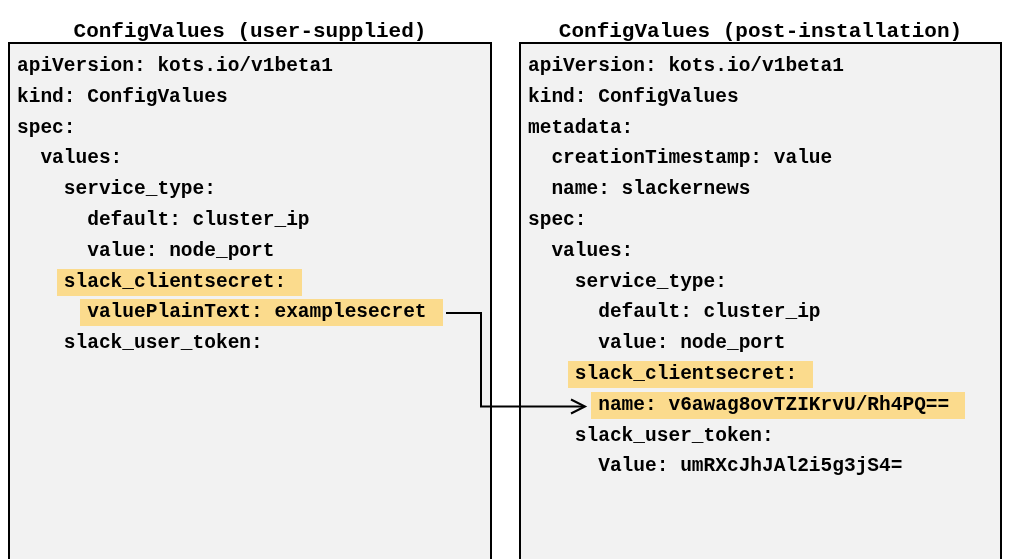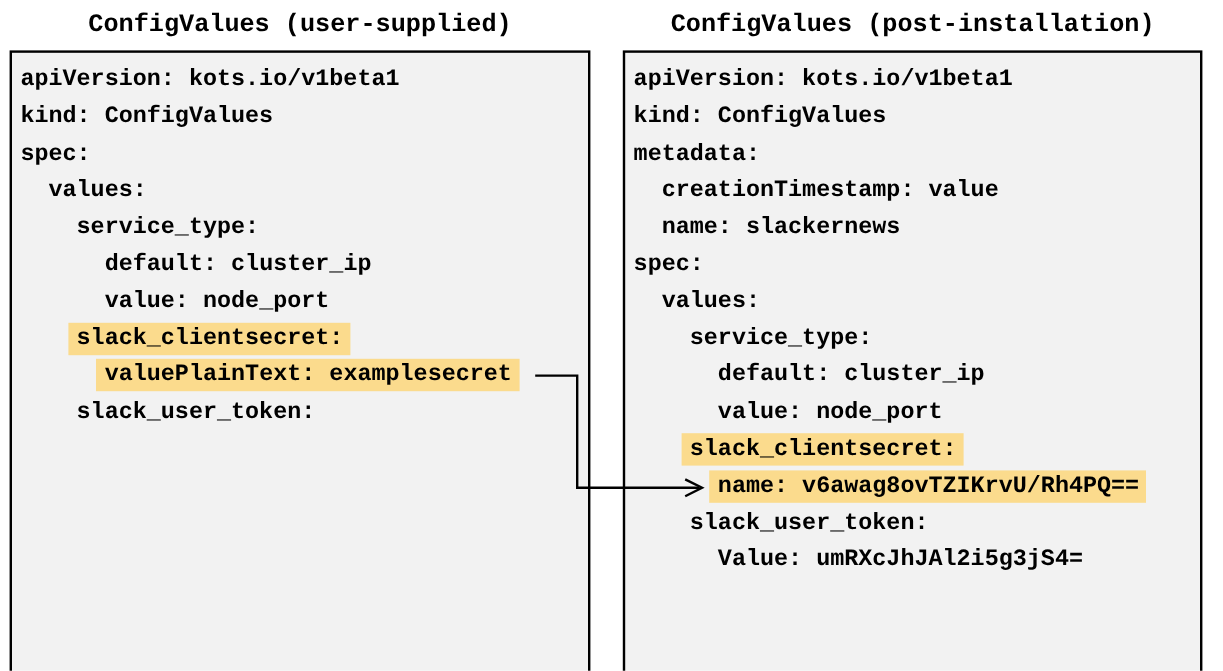--- a/index.html
+++ b/index.html
@@ -17,21 +17,21 @@
   }
   .diagram {
     position: relative;
     width: 1019px; height: 559px;
     font-family: "Liberation Mono", "DejaVu Sans Mono", monospace;
     font-weight: bold;
     color: var(--ink);
   }
   .panel-title {
     position: absolute;
-    top: 6px;
+    top: 16px;
     height: 32px;
     line-height: 32px;
     text-align: center;
     font-size: 21px;
     letter-spacing: 0;
     white-space: pre;
   }
   .panel-title.left  { left: 8px;   width: 484px; }
   .panel-title.right { left: 519px; width: 483px; }
   .panel {
@@ -47,21 +47,21 @@
     padding: 7px 0 0 7px;
     font-size: 19.5px;
   }
   .code-line {
     height: 30.8px;
     line-height: 30.8px;
     white-space: pre;
   }
   .code-line .hl {
     background: var(--hl);
-    padding: 2px 6px 3px 7px;
+    padding: 2px 16px 3px 7px;
     margin-left: -7px;
     text-align: center;
   }
   .arrow-overlay {
     position: absolute;
     left: 0; top: 0;
     width: 1019px; height: 559px;
     pointer-events: none;
   }
 </style>

